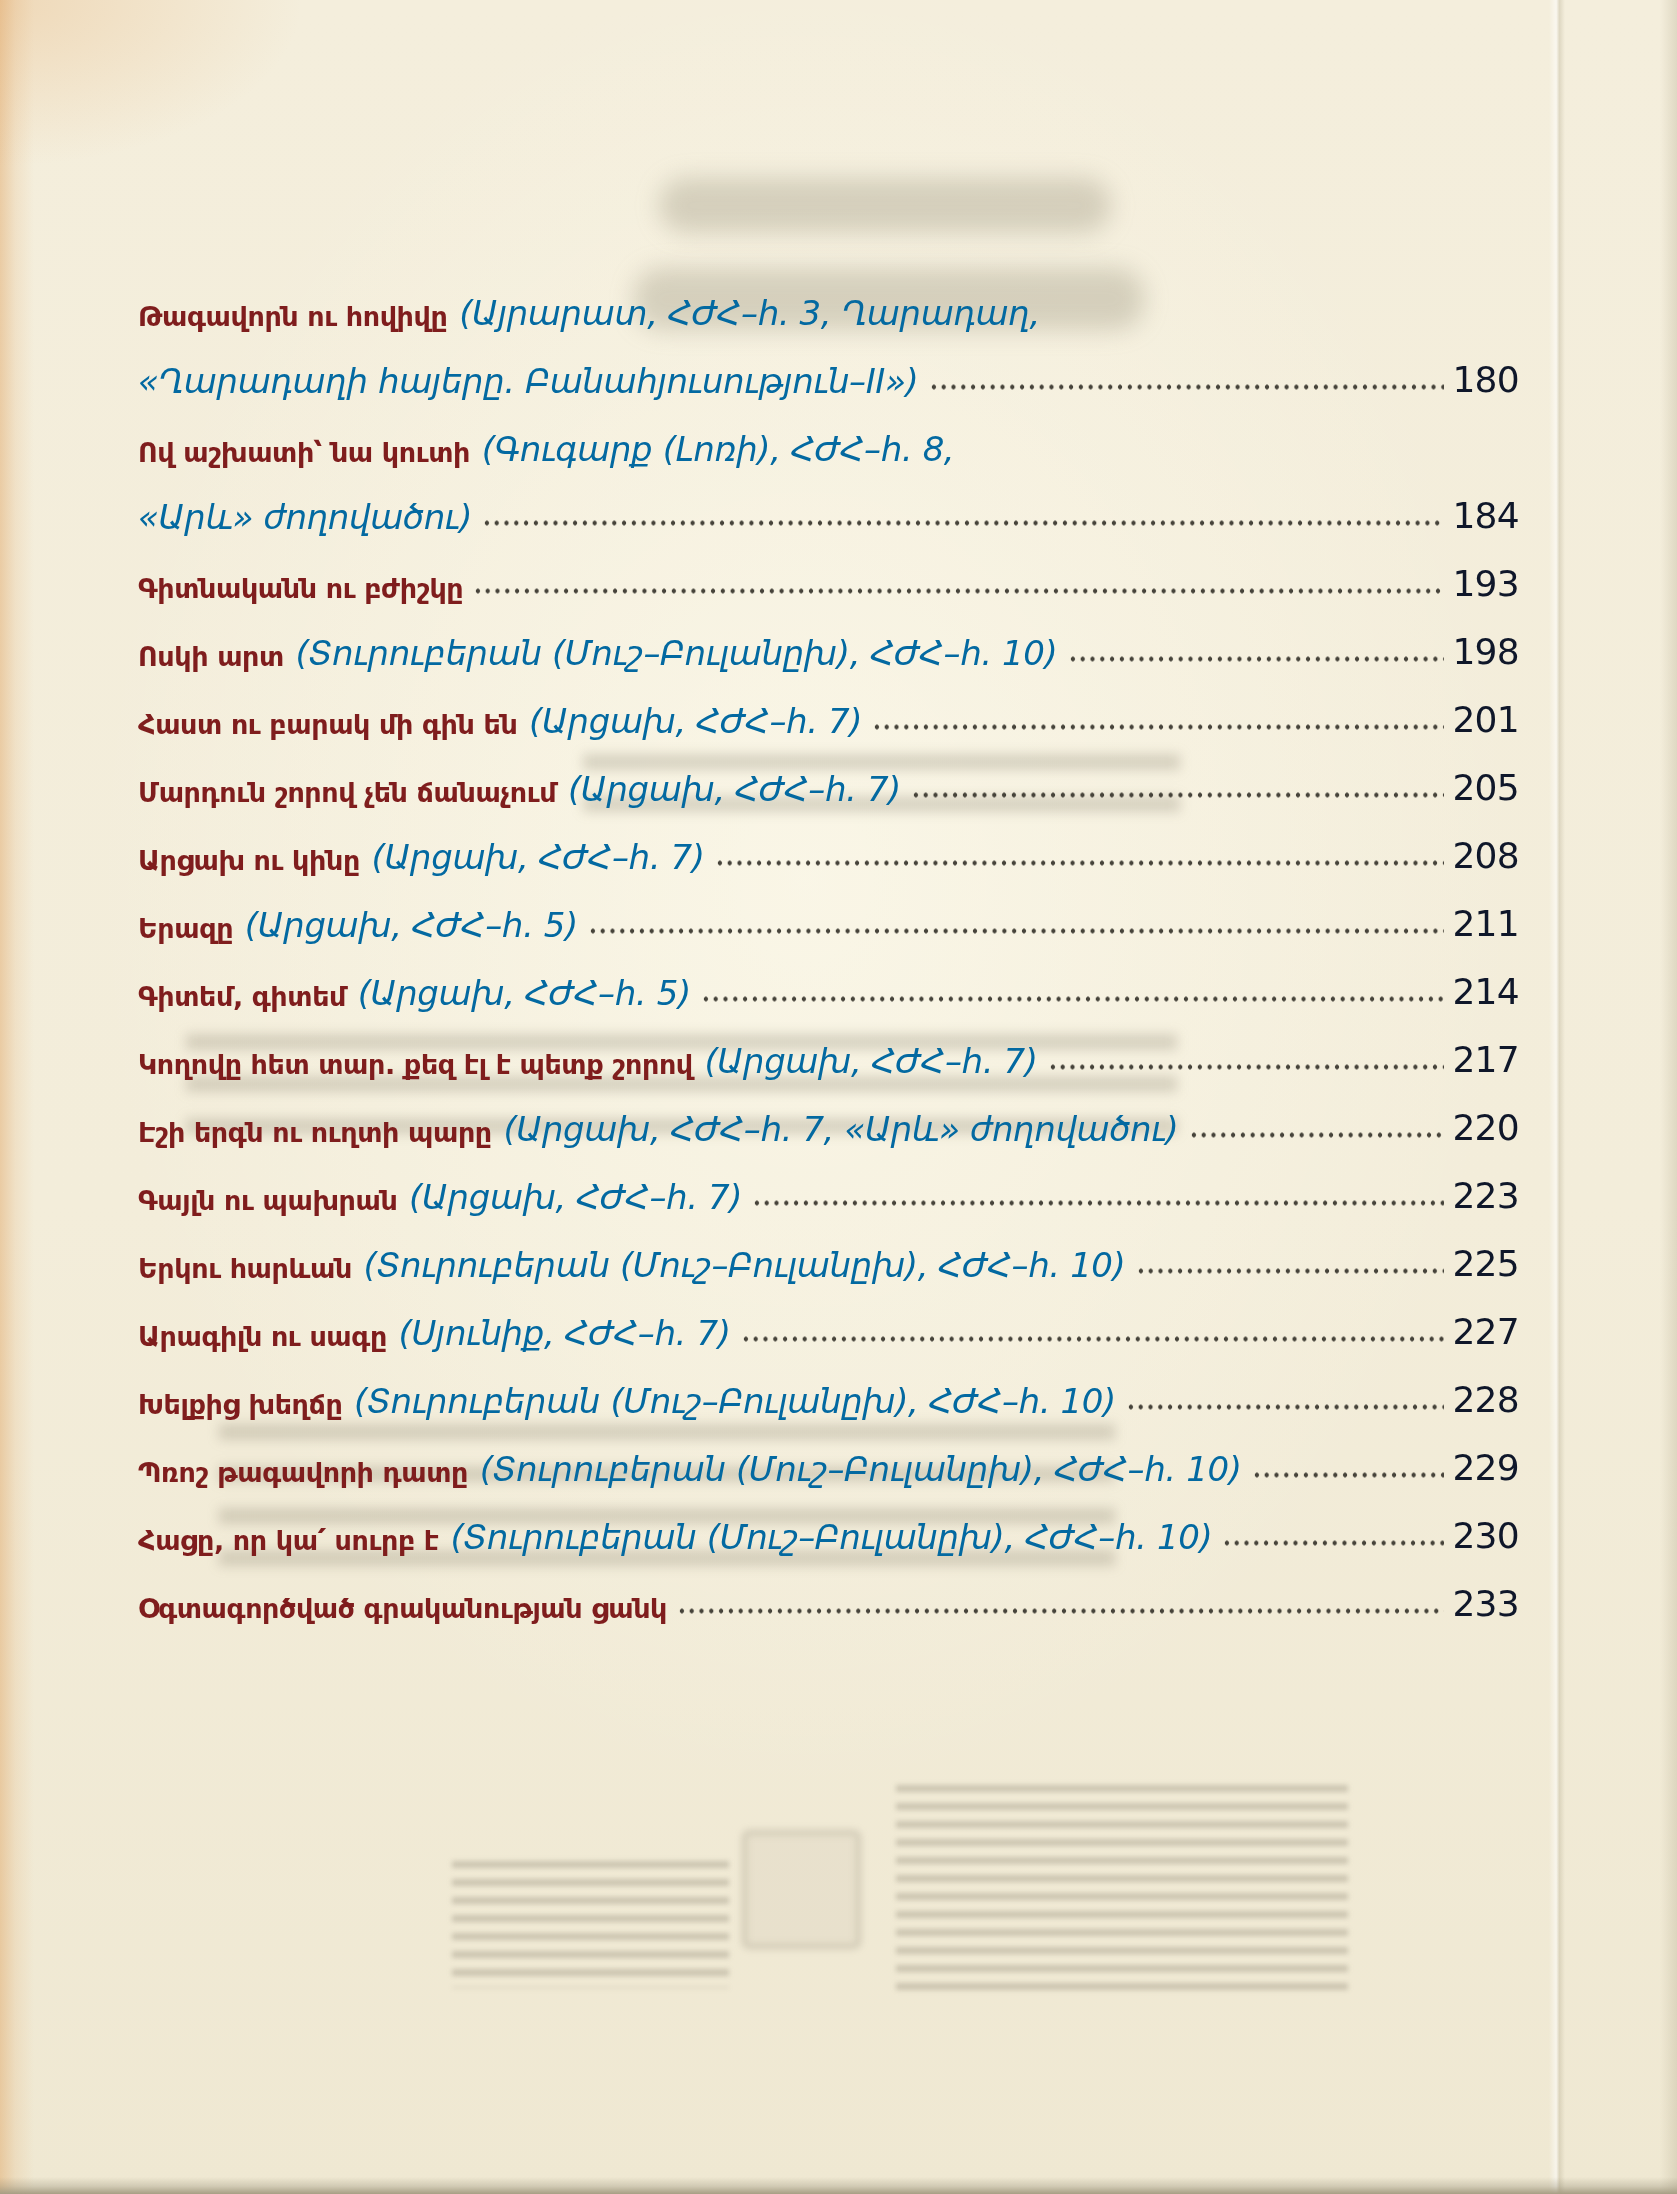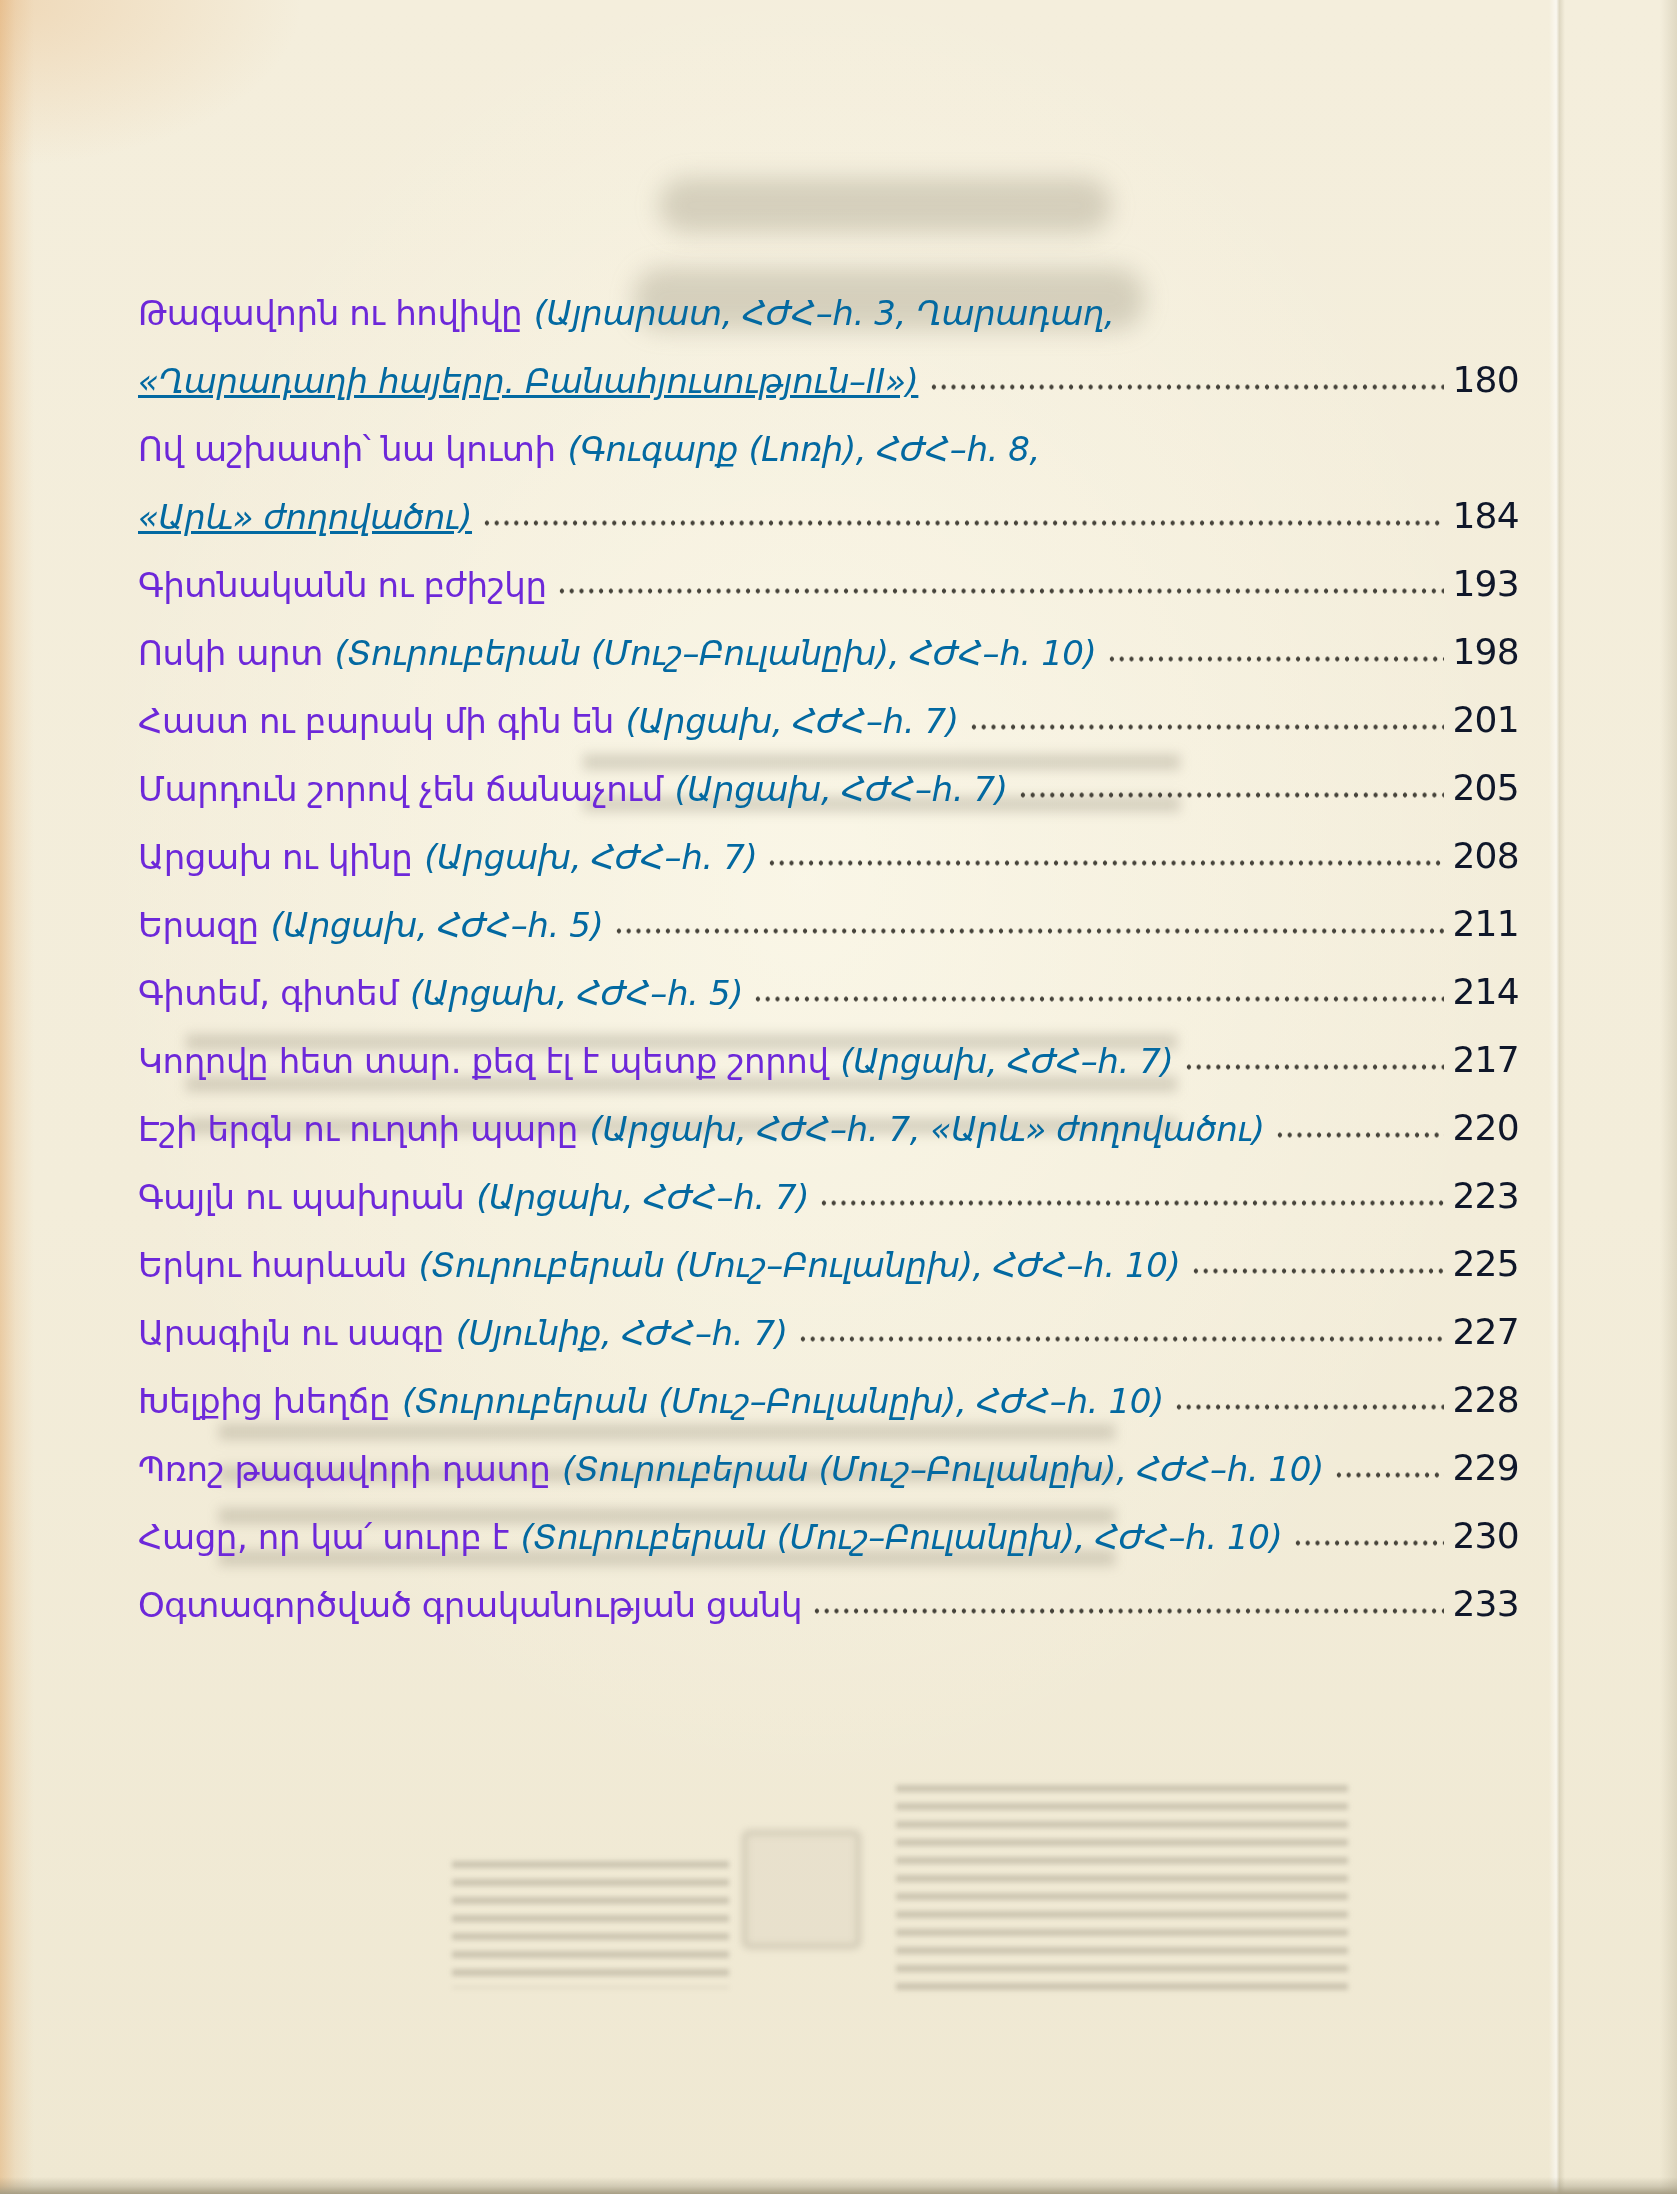--- a/index.html
+++ b/index.html
@@ -73,34 +73,34 @@
     top: 262px;
     z-index: 2;
   }
   .line {
     display: flex;
     align-items: flex-end;
     height: 68px;
   }
   .line span { line-height: 1; white-space: nowrap; }
   .title {
-    font-weight: 400;
-    font-size: 34px;
-    color: #6d28d9;
+    font-weight: 700;
+    font-size: 27px;
+    color: #7f1d1d;
     letter-spacing: -0.4px;
   }
   .src {
     font-style: italic;
     font-weight: 400;
     font-size: 34px;
     color: #0369a1;
     margin-left: 11.7px;
     letter-spacing: -0.4px;
   }
-  .src.first { margin-left: 0; text-decoration: underline; }
+  .src.first { margin-left: 0; }
   .leader {
     flex: 1 1 auto;
     min-width: 19px;
     height: 13px;
     align-self: flex-end;
     margin: 0 8.7px 2.9px 10.2px;
     background-image: radial-gradient(circle, #46433a 2px, rgba(0,0,0,0) 2.5px);
     background-size: 9.8px 13px;
     background-repeat: repeat-x;
     background-position: left bottom 1.5px;

